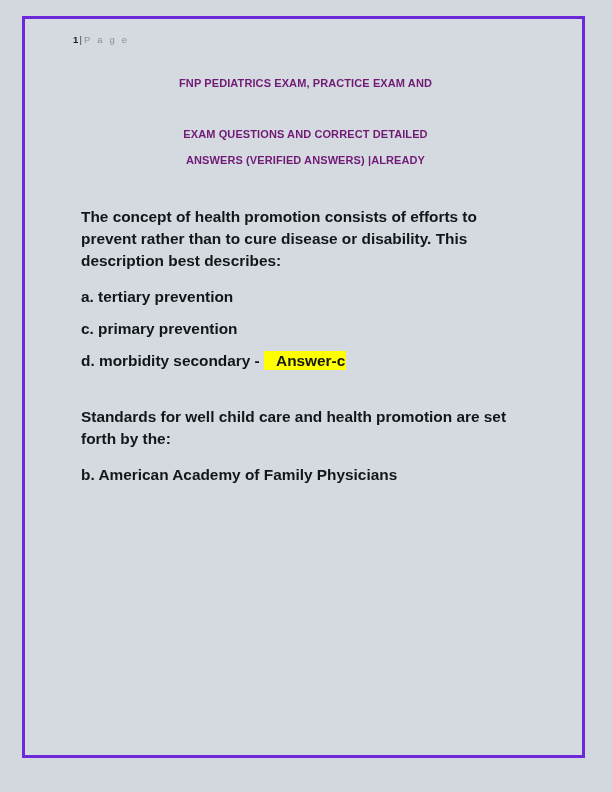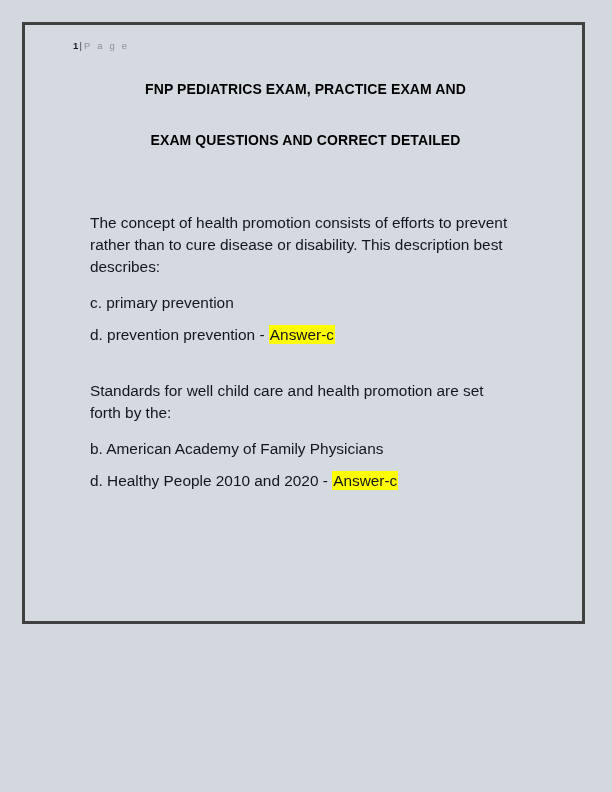--- a/index.html
+++ b/index.html
@@ -19,25 +19,25 @@
     position: relative;
     width: 612px;
     height: 792px;
     background: #d3d8df;
   }
 
   
   .page-border {
     position: absolute;
     left: 22px;
-    top: 22px;
+    top: 16px;
     width: 563px;
-    height: 602px;
+    height: 742px;
     box-sizing: border-box;
-    border: 3px solid #404040;
+    border: 3px solid #6d28d9;
     background: #d5dae1;
   }
 
   .page-inner {
     position: absolute;
     left: 0;
     top: 0;
     right: 0;
     bottom: 0;
     padding: 12px 44px 0 48px;
@@ -67,38 +67,39 @@
   }
   .page-header .pg-word {
     letter-spacing: 2.2px;
     color: #8d9095;
   }
 
   
   .doc-title {
     margin: 22px 0 0 0;
     text-align: center;
-    color: #000000;
+    color: #701a75;
     font-weight: bold;
-    font-size: 14px;
+    font-size: 11px;
     line-height: 25.6px;
     letter-spacing: 0.1px;
     padding: 0 12px;
   }
 
   
   .content {
     margin-top: 33px;
     color: #131619;
     font-size: 15.4px;
     line-height: 22px;
   }
 
   .qblock {
-    margin: 17px;
+    margin: 8px;
+    font-weight: bold;
   }
   .qblock + .qblock {
     margin-top: 34px;
   }
 
   .stem {
     margin: 0 0 14px 0;
     padding-right: 10px;
   }
 
@@ -106,51 +107,51 @@
     margin: 0 0 0 0;
     padding: 0 0 0 0;
   }
   .opt + .opt {
     margin-top: 10px;
   }
 
   .answer-hl {
     background: #ffff00;
     color: #131619;
-    padding: 1px 1px 1px 1px;
+    padding: 1px 1px 1px 12px;
   }
 </style>
 </head>
 <body>
 
 <div class="page-wrap">
   <div class="page-border">
     <div class="page-inner">
 
       <div class="page-header">
         <span class="pg-num">1</span><span class="pg-sep">|</span><span class="pg-word">P a g e</span>
       </div>
 
       <h1 class="doc-title">
         <span>FNP PEDIATRICS EXAM, PRACTICE EXAM AND</span><br>
         <br>
         <span>EXAM QUESTIONS AND CORRECT DETAILED</span><br>
-        <br>
+        <span>ANSWERS (VERIFIED ANSWERS) |ALREADY</span><br>
       </h1>
 
       <div class="content">
 
         <div class="qblock">
           <p class="stem">The concept of health promotion consists of efforts to prevent rather than to cure disease or disability. This description best describes:</p>
+          <p class="opt"><span>a. tertiary prevention</span></p>
           <p class="opt"><span>c. primary prevention</span></p>
-          <p class="opt"><span>d. prevention prevention - </span><span class="answer-hl">Answer-c</span></p>
+          <p class="opt"><span>d. morbidity secondary - </span><span class="answer-hl">Answer-c</span></p>
         </div>
 
         <div class="qblock">
           <p class="stem">Standards for well child care and health promotion are set forth by the:</p>
           <p class="opt"><span>b. American Academy of Family Physicians</span></p>
-          <p class="opt"><span>d. Healthy People 2010 and 2020 - </span><span class="answer-hl">Answer-c</span></p>
         </div>
 
       </div>
     </div>
   </div>
 </div>
 
 </body></html>

